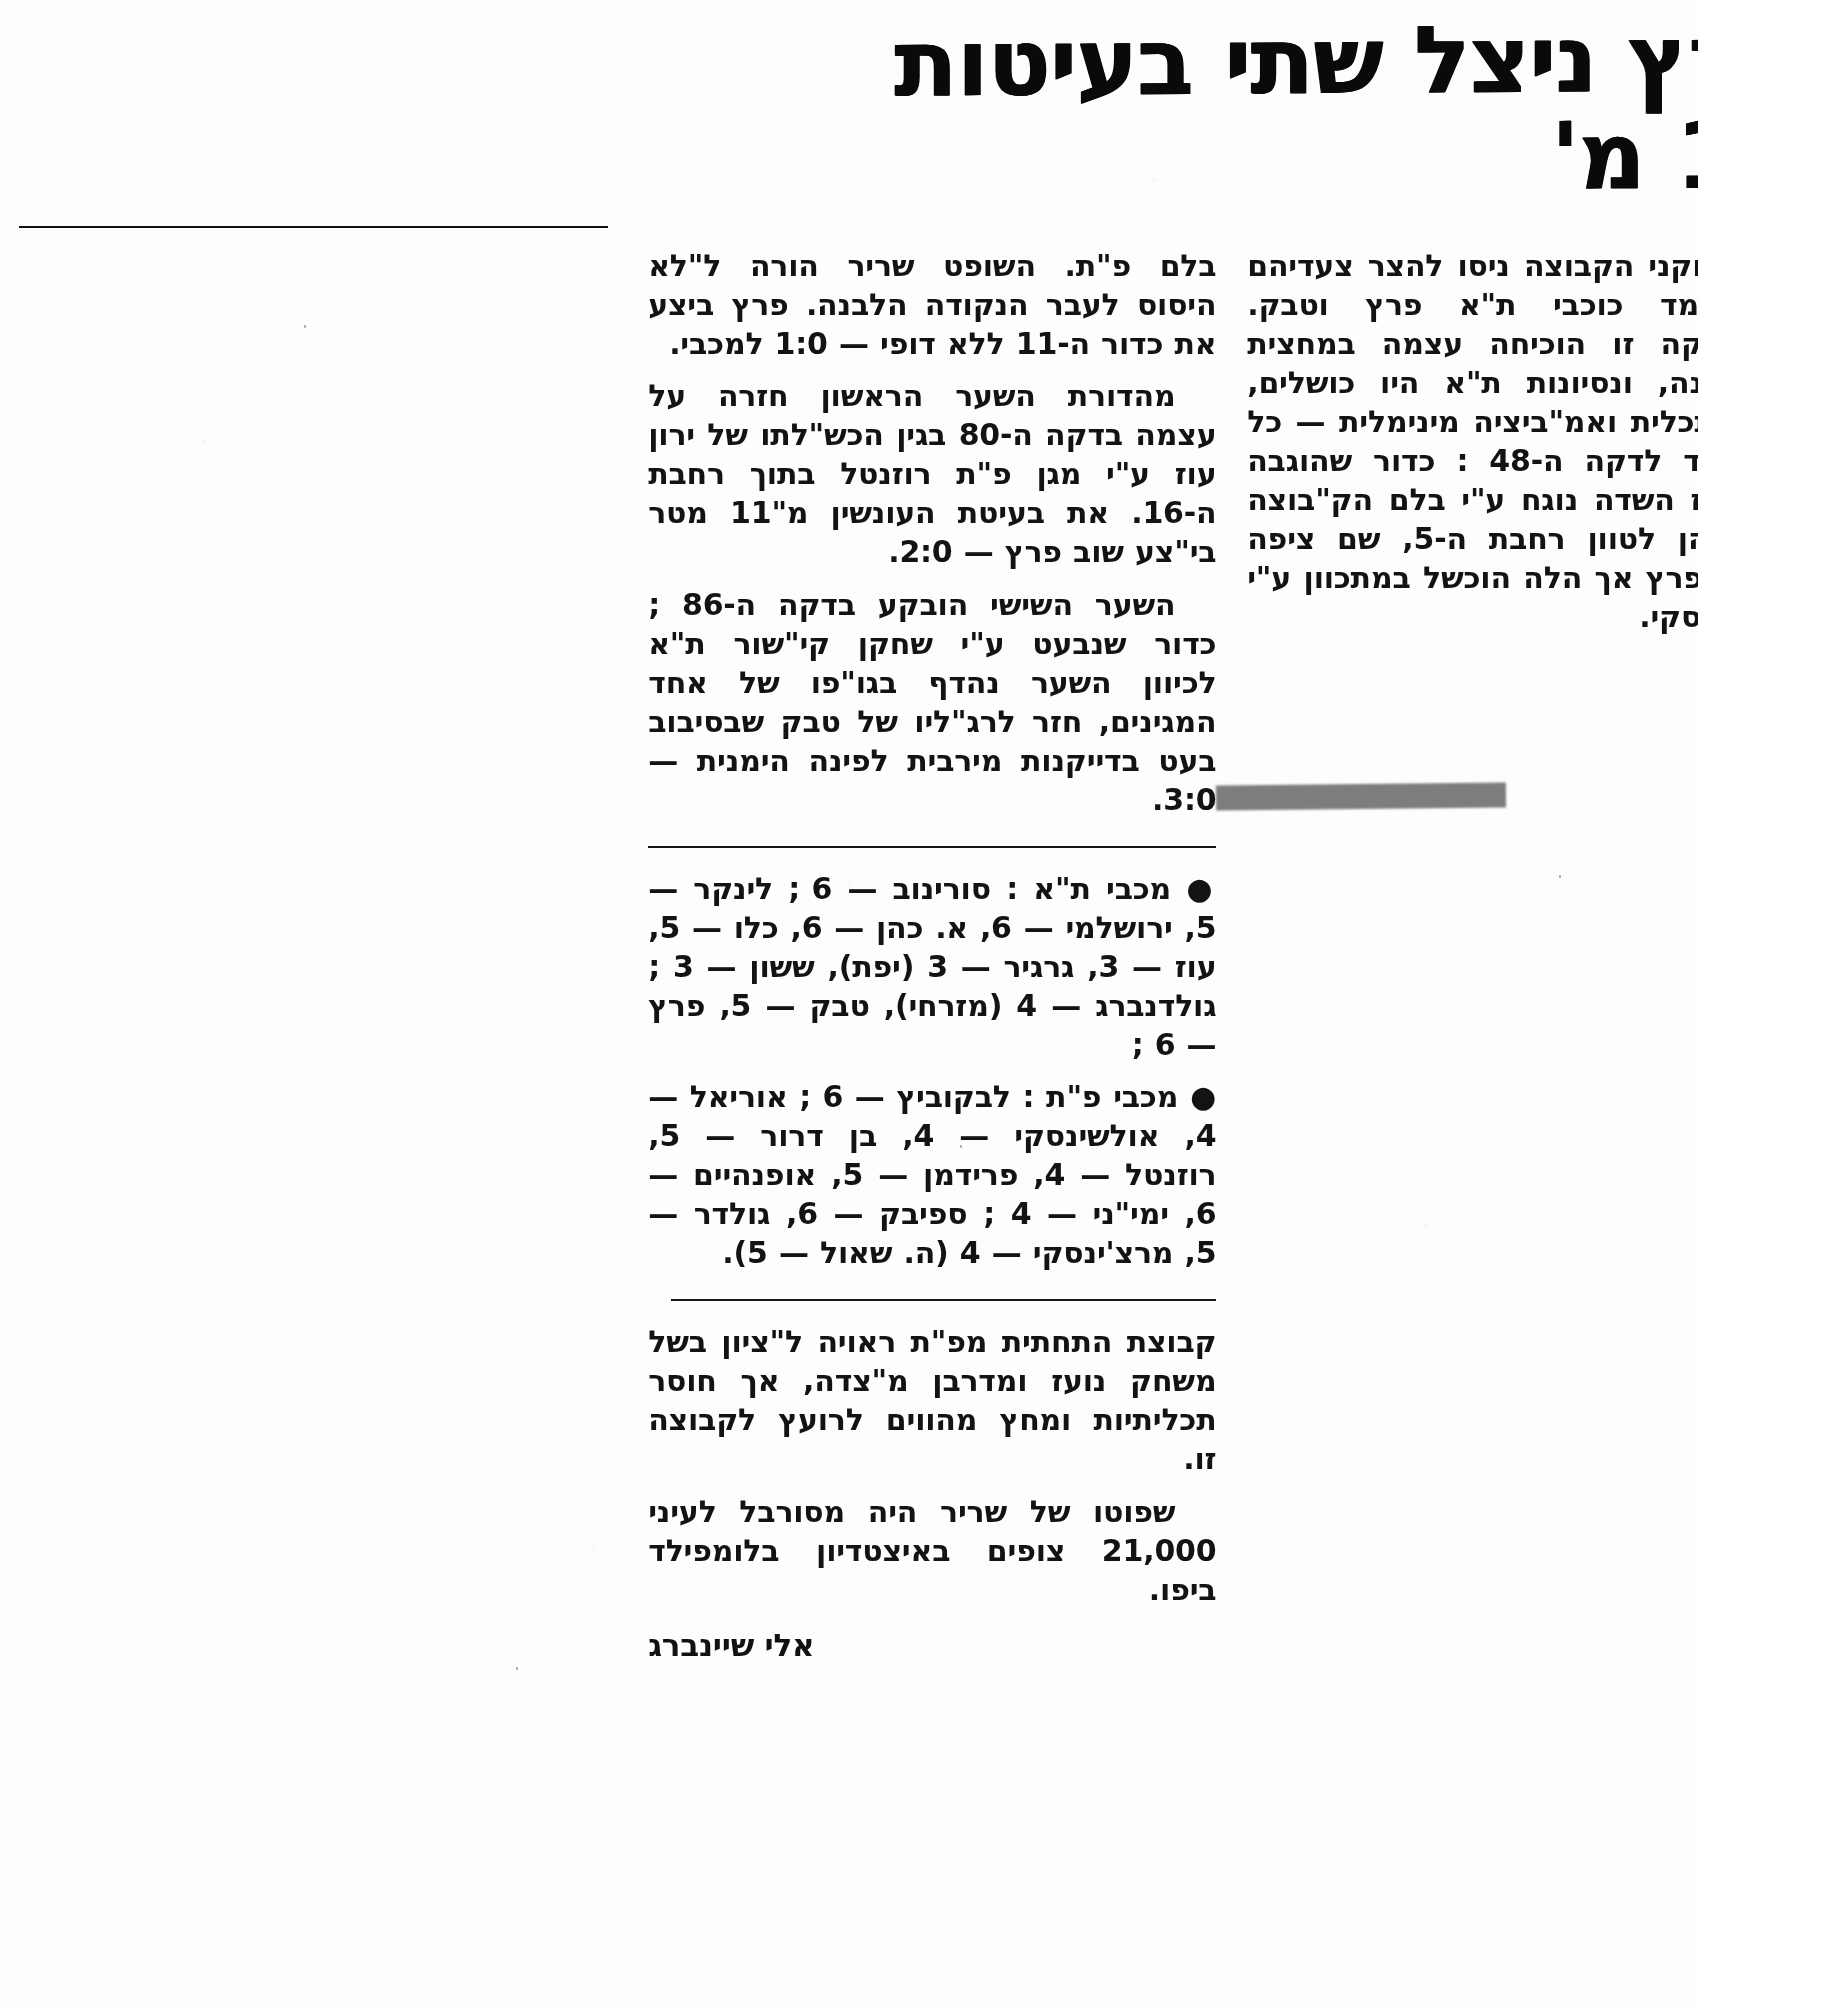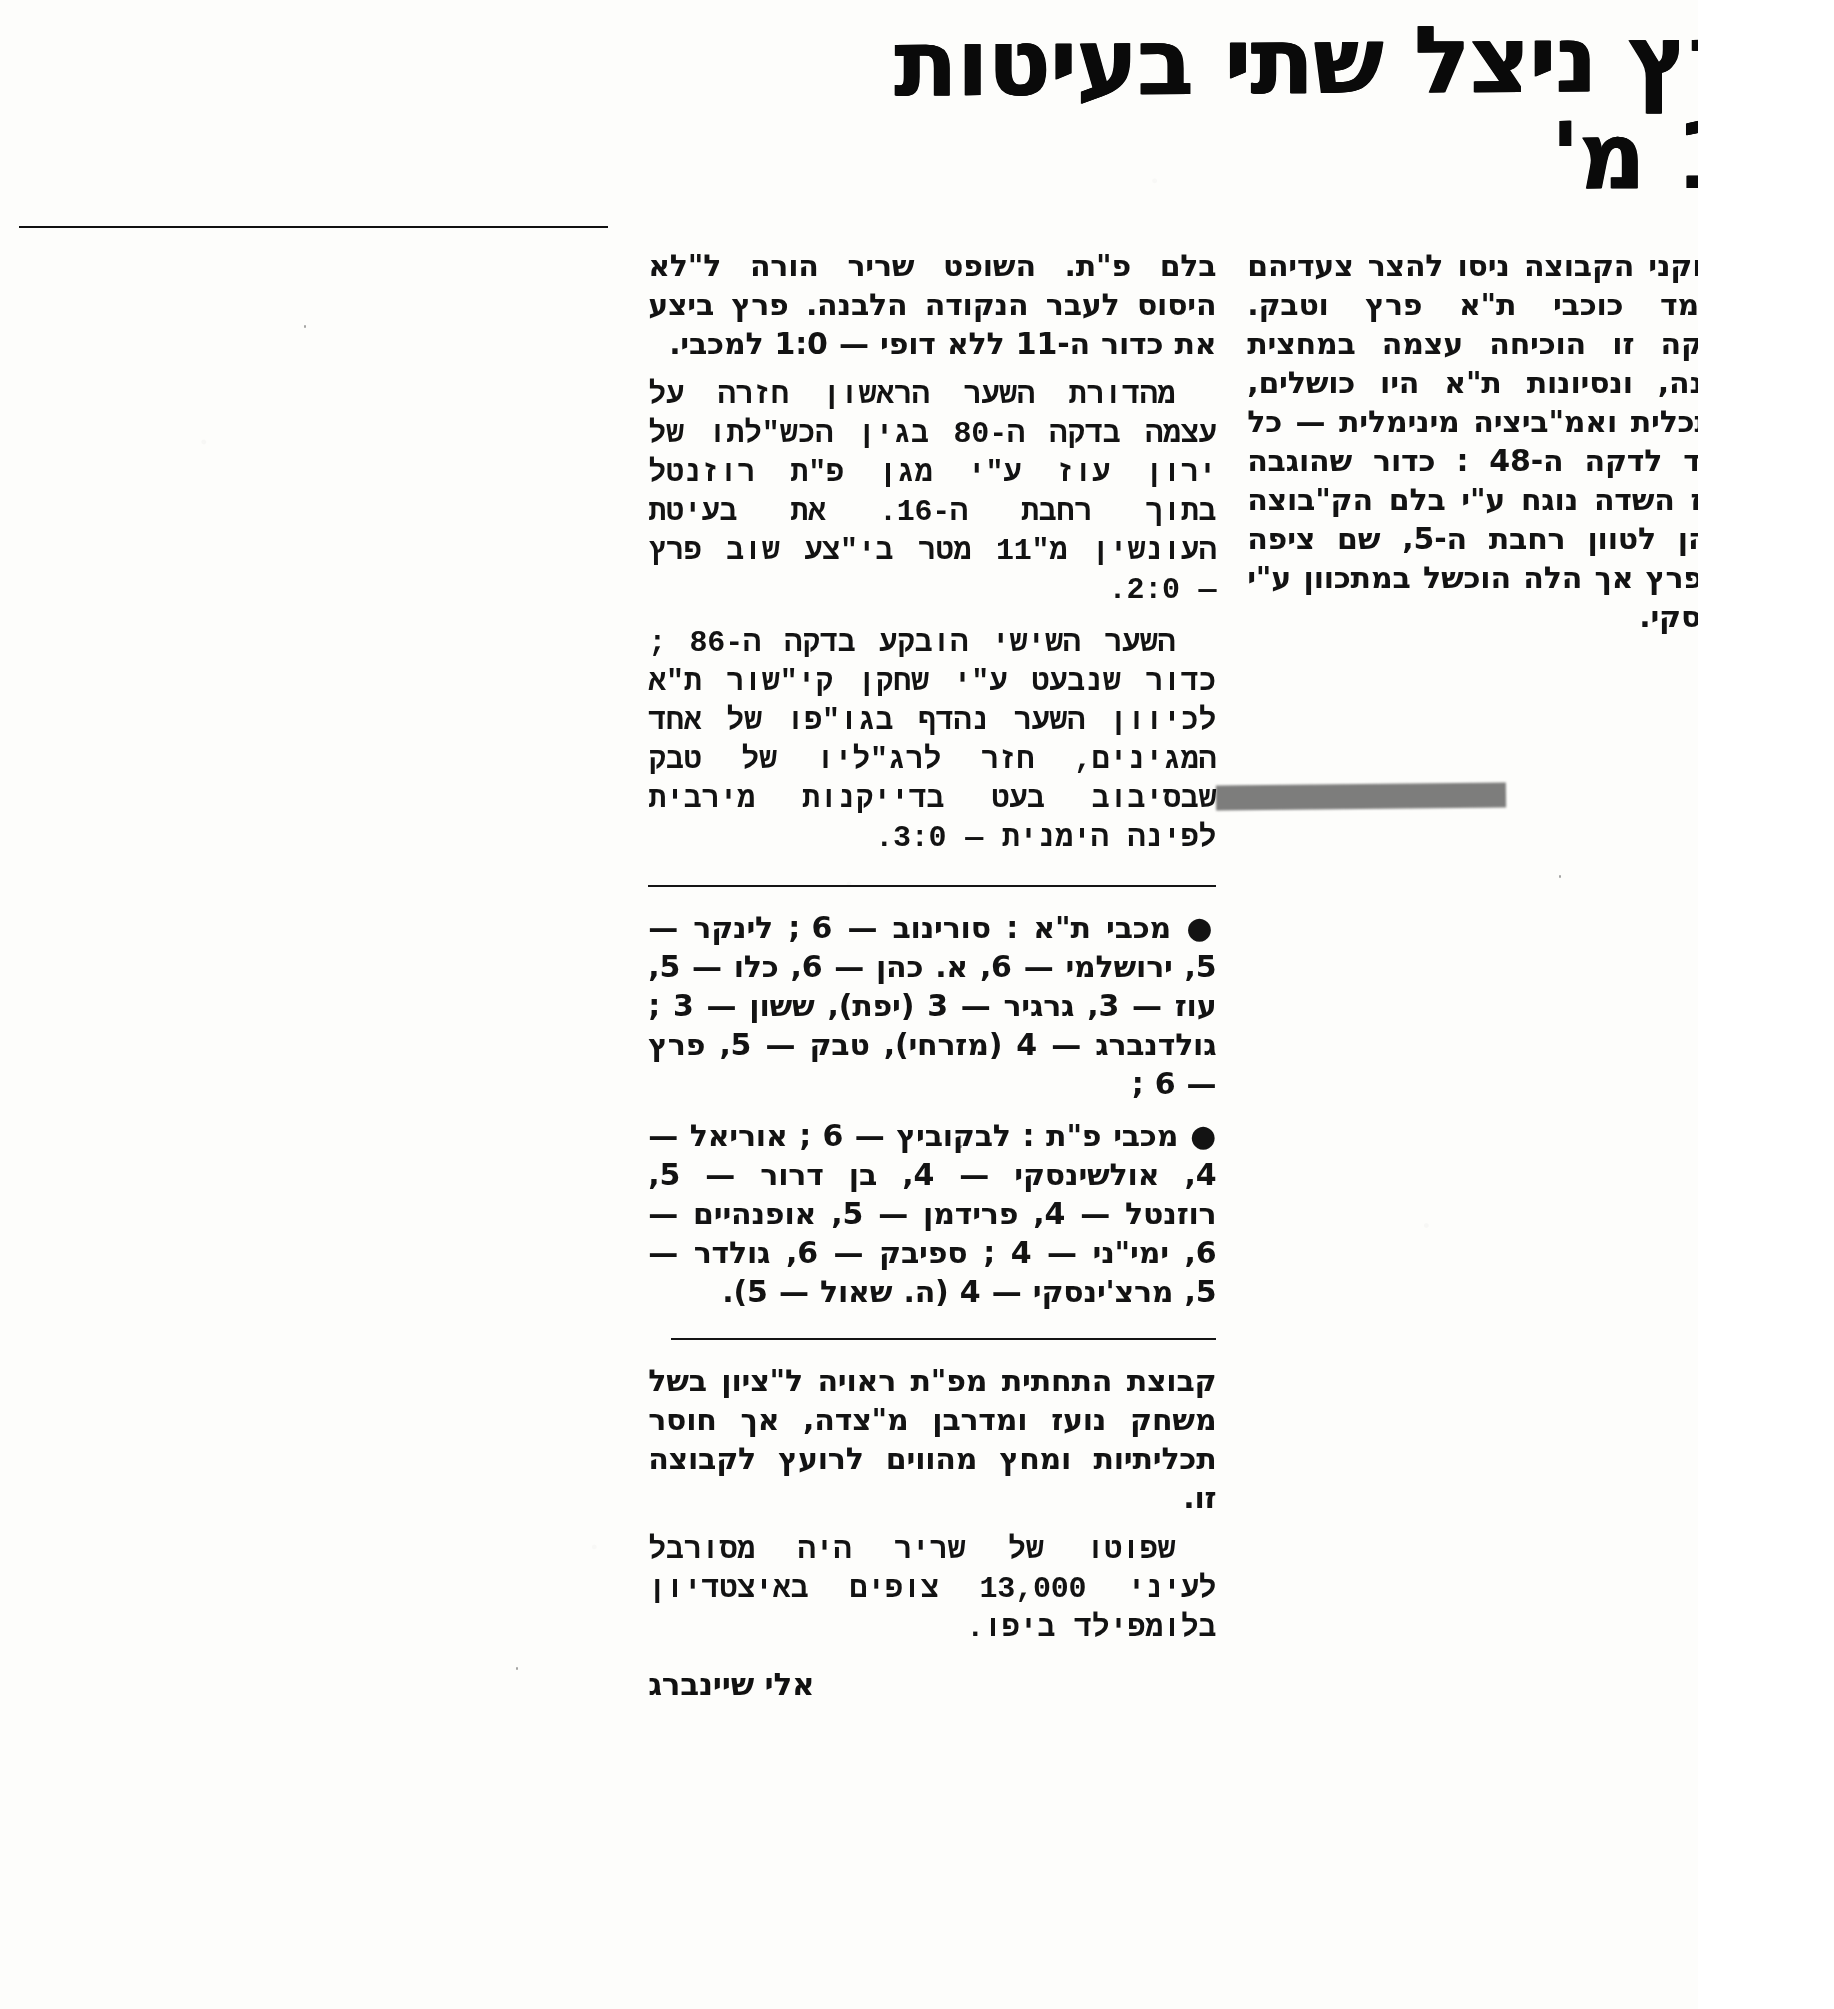--- a/index.html
+++ b/index.html
@@ -85,21 +85,20 @@
     font-size: 30px;
     line-height: 1.30;
     margin: 0 0 13.5px 0;
     color: #131313;
     font-weight: 600;
     letter-spacing: -0.2px;
     word-spacing: 1px;
   }
   .col p.indent {
     text-indent: 41px;
-    font-family: Liberation Mono, monospace;
   }
 
   
   .hr-col {
     border: 0;
     border-top: 2.9px solid #151515;
     margin: 27px 0 21px 0;
     width: 100%;
   }
   .hr-col.short { width: 96%; }
@@ -182,21 +181,21 @@
           </p>
           <p class="lineup-para">
             <span class="team-name">● מכבי פ"ת :</span>
             <span>לבקוביץ — 6 ; אוריאל — 4, אולשינסקי — 4, בן דרור — 5, רוזנטל — 4, פרידמן — 5, אופנהיים — 6, ימי"ני — 4 ; ספיבק — 6, גולדר — 5, מרצ'ינסקי — 4 (ה. שאול — 5).</span>
           </p>
         </div>
 
         <hr class="hr-col short">
 
         <p>קבוצת התחתית מפ"ת ראויה ל"ציון בשל משחק נועז ומדרבן מ"צדה, אך חוסר תכליתיות ומחץ מהווים לרועץ לקבוצה זו.</p>
-        <p class="indent">שפוטו של שריר היה מסורבל לעיני 13,000 צופים באיצטדיון בלומפילד ביפו.</p>
+        <p class="indent">שפוטו של שריר היה מסורבל לעיני 21,000 צופים באיצטדיון בלומפילד ביפו.</p>
 
         <div class="signature">אלי שיינברג</div>
       </div>
 
     </div>
 
     <div class="overstrike"></div>
     <span class="speck" style="left:290px; top:319px;"></span>
     <span class="speck" style="left:946px; top:1139px;"></span>
     <span class="speck" style="left:1545px; top:869px;"></span>

